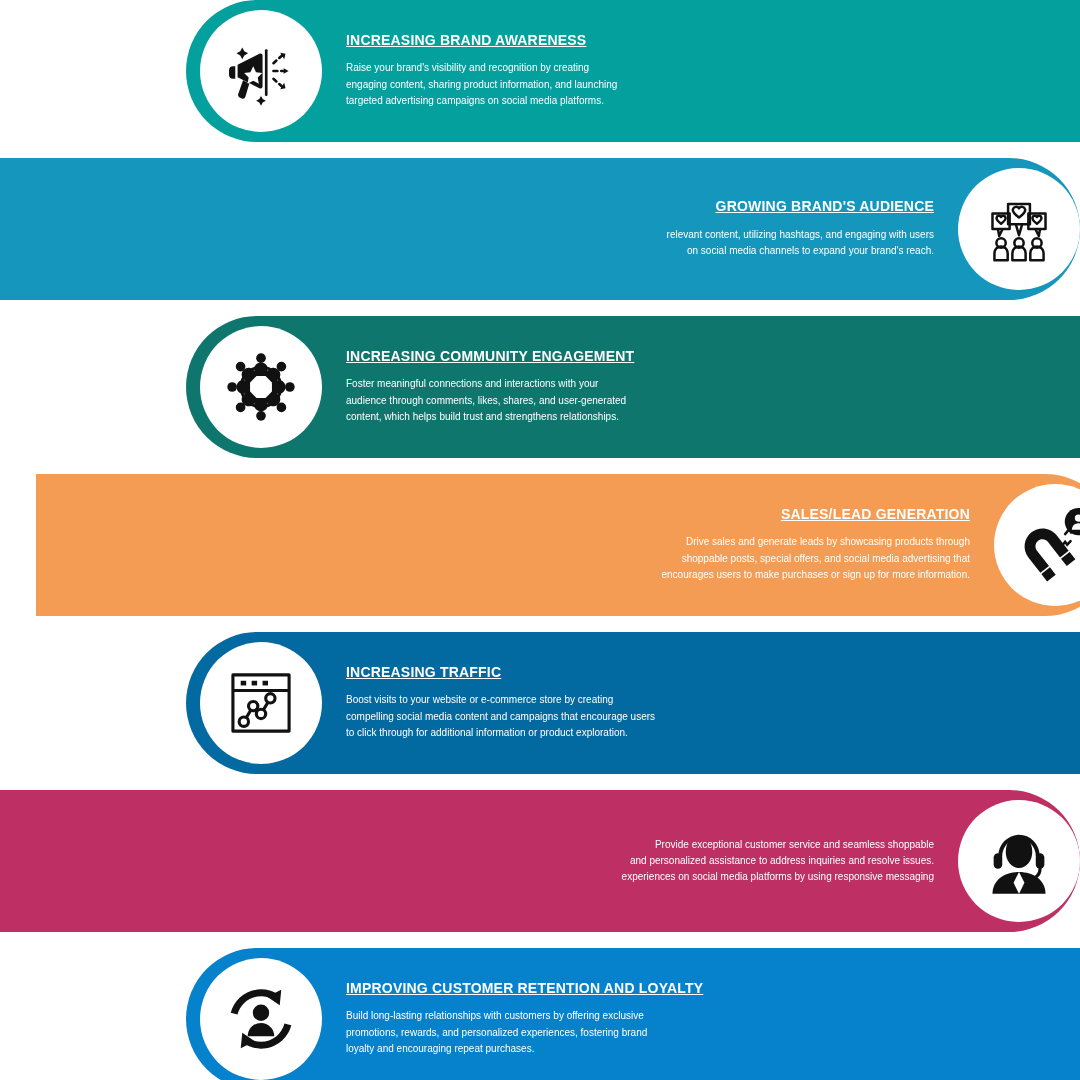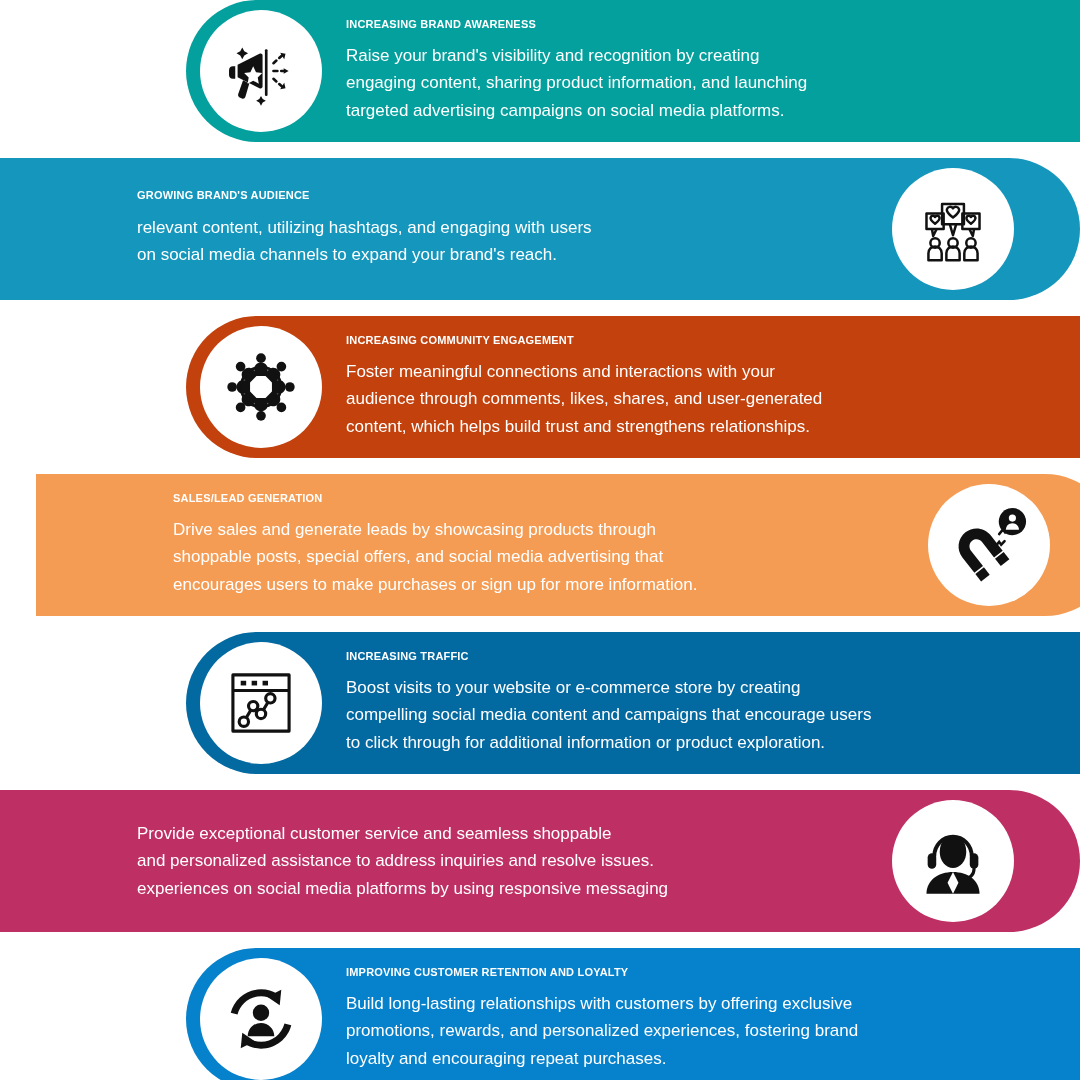--- a/index.html
+++ b/index.html
@@ -39,21 +39,21 @@
 
   
   .row.right-anchored {
     left: 186px;
     width: 894px;
     border-top-left-radius: 71px;
     border-bottom-left-radius: 71px;
     flex-direction: row;
   }
 
-  .row.left-anchored { padding-right: 66px; padding-left: 137px; }
+  .row.left-anchored { padding-left: 137px; text-align: right; }
   .row.right-anchored { padding-left: 14px; padding-right: 60px; }
 
   
   .icon-badge {
     flex: 0 0 auto;
     width: 122px;
     height: 122px;
     border-radius: 50%;
     background: #ffffff;
     display: flex;
@@ -64,31 +64,32 @@
   .row.left-anchored  .icon-badge { margin-left: 24px; }
 
   .icon-badge svg { width: 78px; height: 78px; display: block; }
 
   
   .text-block {
     flex: 1 1 auto;
     min-width: 0;
   }
   .row-title {
-    font-size: 11px;
+    font-size: 14px;
     font-weight: bold;
     letter-spacing: 0.2px;
     color: #ffffff;
     text-transform: uppercase;
     margin-bottom: 12px;
     line-height: 1.1;
     white-space: nowrap;
+    text-decoration: underline;
   }
   .row-desc {
-    font-size: 17px;
+    font-size: 10px;
     font-weight: normal;
     color: #ffffff;
     line-height: 1.62;
   }
   .row-desc span { display: block; white-space: nowrap; }
 
   
   .row.left-anchored .text-block { padding-left: 0; }
 </style>
 </head>
@@ -146,21 +147,21 @@
     </div>
     <div class="text-block">
       <div class="row-title">GROWING BRAND'S AUDIENCE</div>
       <div class="row-desc">
         <span>relevant content, utilizing hashtags, and engaging with users</span>
         <span>on social media channels to expand your brand's reach.</span>
       </div>
     </div>
   </div>
 
-  <div class="row right-anchored" style="top:316px; background:#c2410c;">
+  <div class="row right-anchored" style="top:316px; background:#0f766e;">
     <div class="icon-badge">
       <svg viewBox="0 0 100 100" xmlns="http://www.w3.org/2000/svg" fill="#111111">
         <g id="ring-person">
           <circle cx="50" cy="13" r="6.2"></circle>
           <path d="M41.5 36V26.5c0-4.3 3.6-7.8 8.5-7.8s8.5 3.5 8.5 7.8V36z"></path>
         </g>
         <use href="#ring-person" transform="rotate(45 50 50)"></use>
         <use href="#ring-person" transform="rotate(90 50 50)"></use>
         <use href="#ring-person" transform="rotate(135 50 50)"></use>
         <use href="#ring-person" transform="rotate(180 50 50)"></use>

